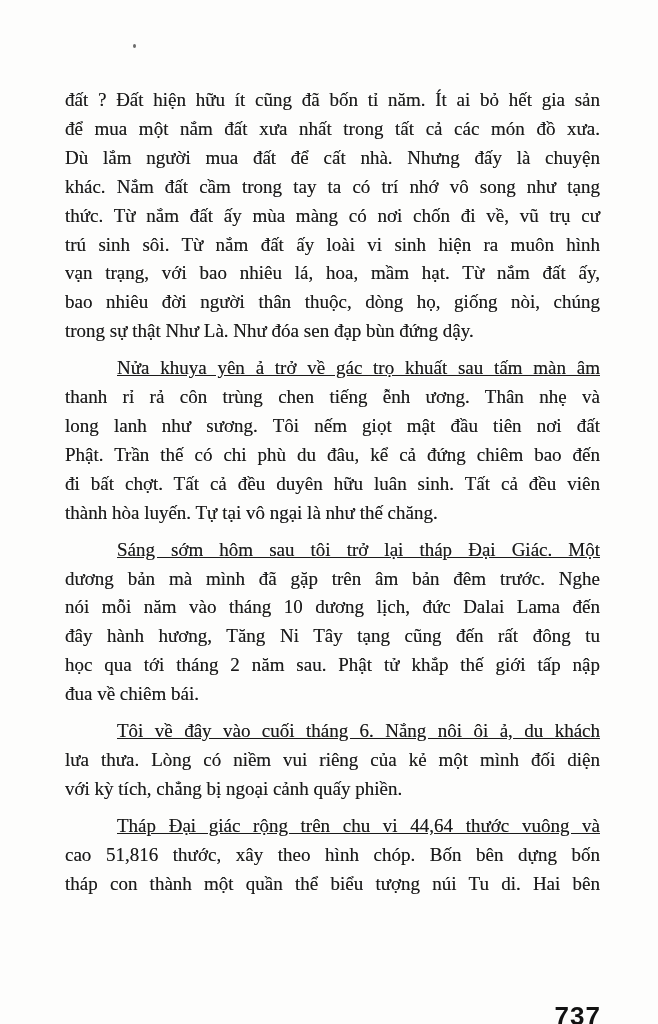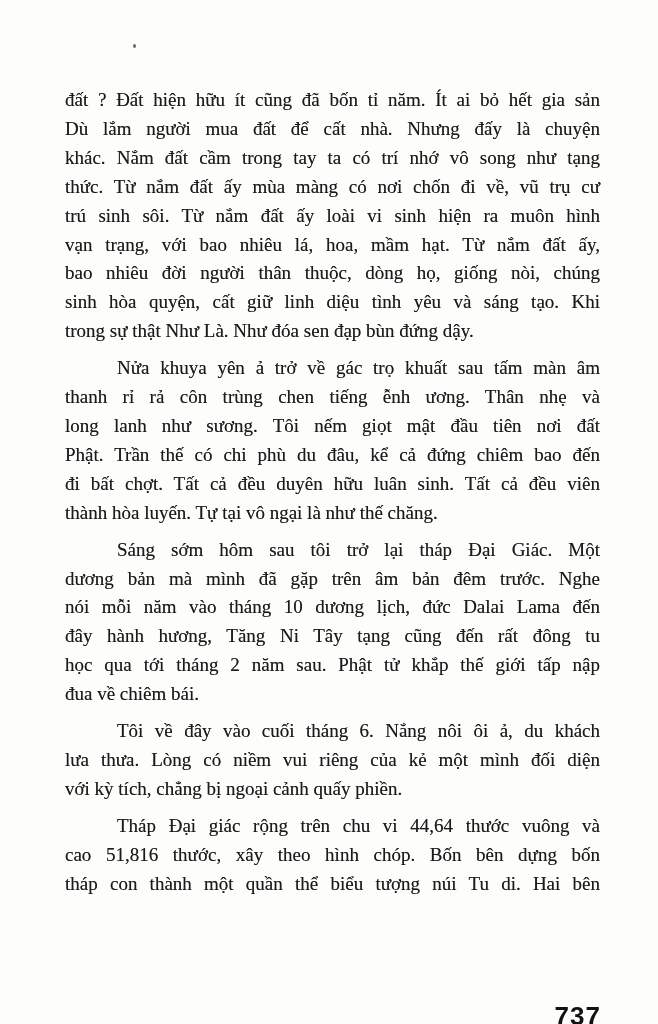--- a/index.html
+++ b/index.html
@@ -44,20 +44,21 @@
   .line {
     text-align: justify;
     text-align-last: justify;
     white-space: normal;
   }
   .line.last {
     text-align-last: left;
   }
   .line.indent {
     padding-left: 52px;
+    text-decoration: underline;
   }
   .page-number {
     position: absolute;
     top: 1003px;
     right: 57px;
     font-family: "Liberation Sans", "DejaVu Sans", sans-serif;
     font-weight: bold;
     font-size: 26px;
     line-height: 26px;
     color: #121212;
@@ -65,27 +66,27 @@
   }
 </style>
 </head>
 <body style="background: rgb(253, 253, 252);">
 
 <div class="page">
   <div class="ink-speck"></div>
   <main class="text-block" id="text-block" style="color: rgb(27, 27, 27);">
       <div class="para">
         <div class="line">đất ? Đất hiện hữu ít cũng đã bốn tỉ năm. Ít ai bỏ hết gia sản</div>
+        <div class="line">để mua một nắm đất xưa nhất trong tất cả các món đồ xưa.</div>
         <div class="line">Dù lắm người mua đất để cất nhà. Nhưng đấy là chuyện</div>
         <div class="line">khác. Nắm đất cầm trong tay ta có trí nhớ vô song như tạng</div>
         <div class="line">thức. Từ nắm đất ấy mùa màng có nơi chốn đi về, vũ trụ cư</div>
         <div class="line">trú sinh sôi. Từ nắm đất ấy loài vi sinh hiện ra muôn hình</div>
         <div class="line">vạn trạng, với bao nhiêu lá, hoa, mầm hạt. Từ nắm đất ấy,</div>
         <div class="line">bao nhiêu đời người thân thuộc, dòng họ, giống nòi, chúng</div>
-        <div class="line">sinh hòa quyện, cất giữ linh diệu tình yêu và sáng tạo. Khi</div>
         <div class="line last">trong sự thật Như Là. Như đóa sen đạp bùn đứng dậy.</div>
       </div>
       <div class="para">
         <div class="line indent">Nửa khuya yên ả trở về gác trọ khuất sau tấm màn âm</div>
         <div class="line">thanh rỉ rả côn trùng chen tiếng ễnh ương. Thân nhẹ và</div>
         <div class="line">long lanh như sương. Tôi nếm giọt mật đầu tiên nơi đất</div>
         <div class="line">Phật. Trần thế có chi phù du đâu, kể cả đứng chiêm bao đến</div>
         <div class="line">đi bất chợt. Tất cả đều duyên hữu luân sinh. Tất cả đều viên</div>
         <div class="line last">thành hòa luyến. Tự tại vô ngại là như thế chăng.</div>
       </div>

